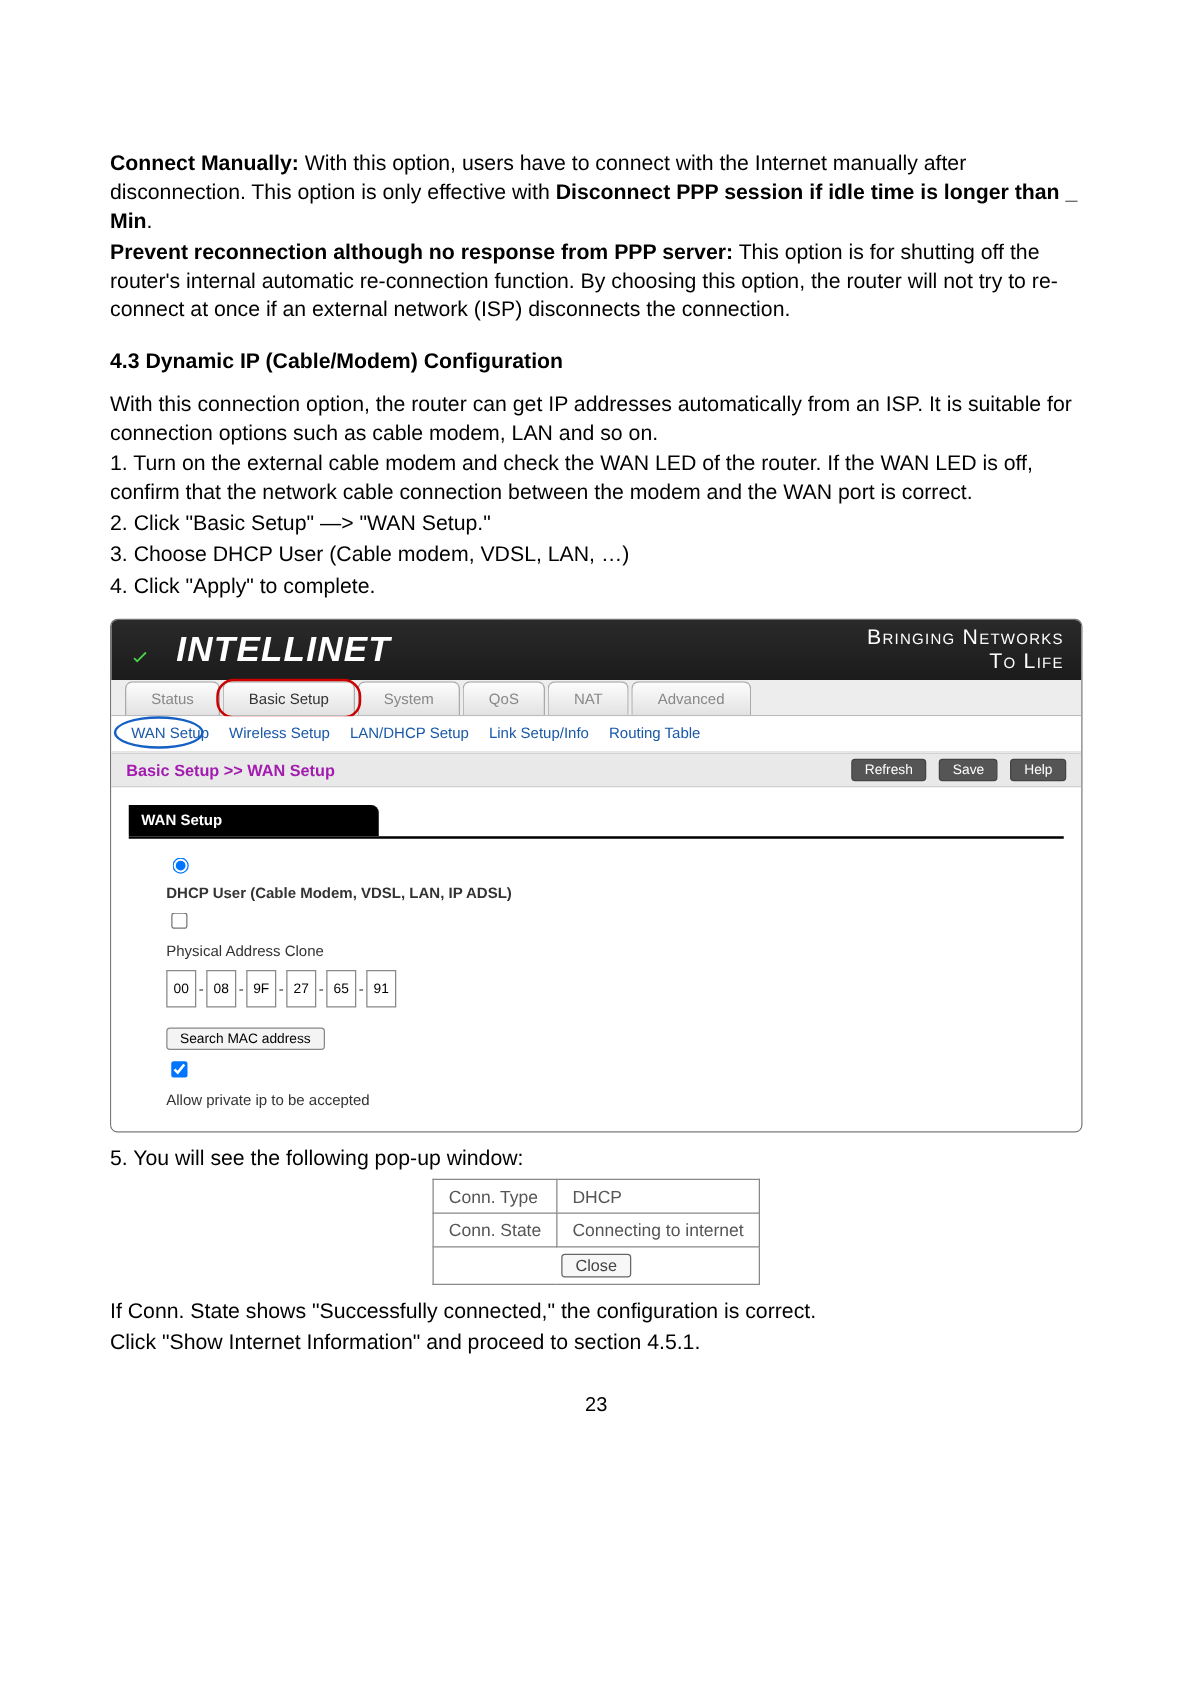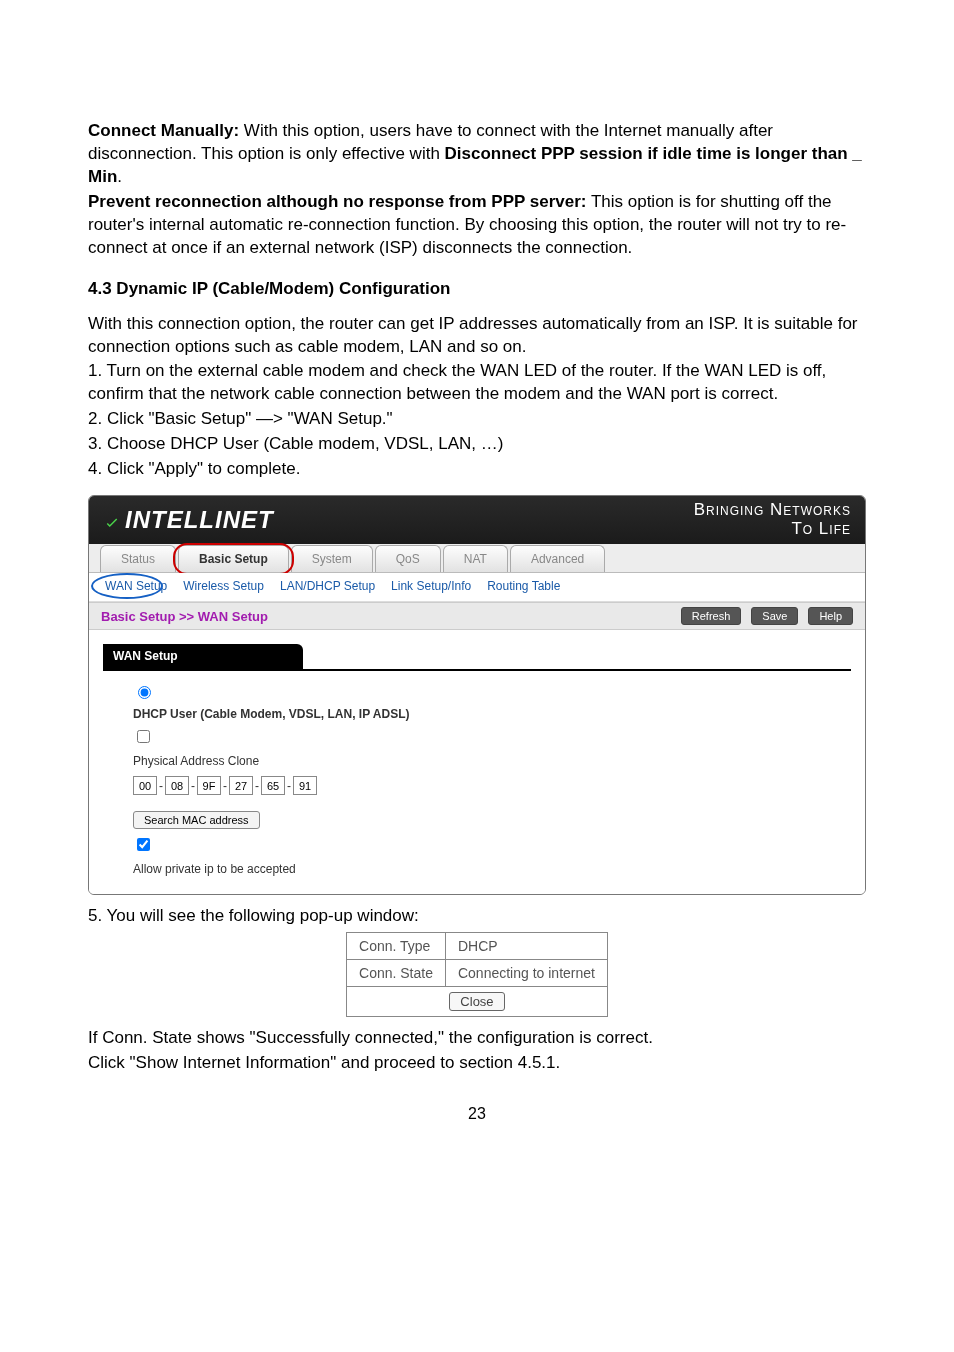--- a/index.html
+++ b/index.html
@@ -35,23 +35,23 @@
     display: flex;
     justify-content: space-between;
     align-items: center;
     height: 48px;
     padding: 0 14px;
     position: relative;
   }
   .brand {
     display: flex;
     align-items: center;
-    gap: 4px;
+    gap: 20px;
     font-family: "Arial Black", Arial, sans-serif;
-    font-size: 24px;
+    font-size: 28px;
     letter-spacing: 1px;
     font-style: italic;
     font-weight: 900;
   }
   .brand .check {
     width: 18px; height: 18px;
     display: inline-block;
   }
   .tagline {
     text-align: right;
@@ -75,21 +75,21 @@
     background: linear-gradient(#fdfdfd, #e2e2e2);
     padding: 4px 20px;
     color: #888;
     font-size: 12px;
     margin-right: 2px;
     cursor: pointer;
     height: 18px;
     line-height: 18px;
   }
   .main-tab.active {
-    font-weight: bold;
+    font-weight: normal;
     color: #333;
     position: relative;
   }
   .red-oval {
     position: absolute;
     border: 2px solid #c00;
     border-radius: 14px;
     left: -6px; right: -6px; top: -3px; bottom: -3px;
     pointer-events: none;
   }
@@ -164,21 +164,21 @@
     margin: 6px 0;
     font-size: 12px;
     color: #333;
     flex-direction: column;
   }
   .form-row .label { min-width: 200px; }
   .radio-row label { font-weight: bold; }
   .mac-inputs { display: flex; gap: 2px; align-items: center; }
   .mac-box {
     width: 24px;
-    height: 19px;
+    height: 30px;
     border: 1px solid #888;
     font-size: 11px;
     text-align: center;
     padding: 1px 2px;
     box-sizing: border-box;
   }
   .mac-sep { color: #333; }
   .small-btn {
     border: 1px solid #888;
     background: #f4f4f4;

